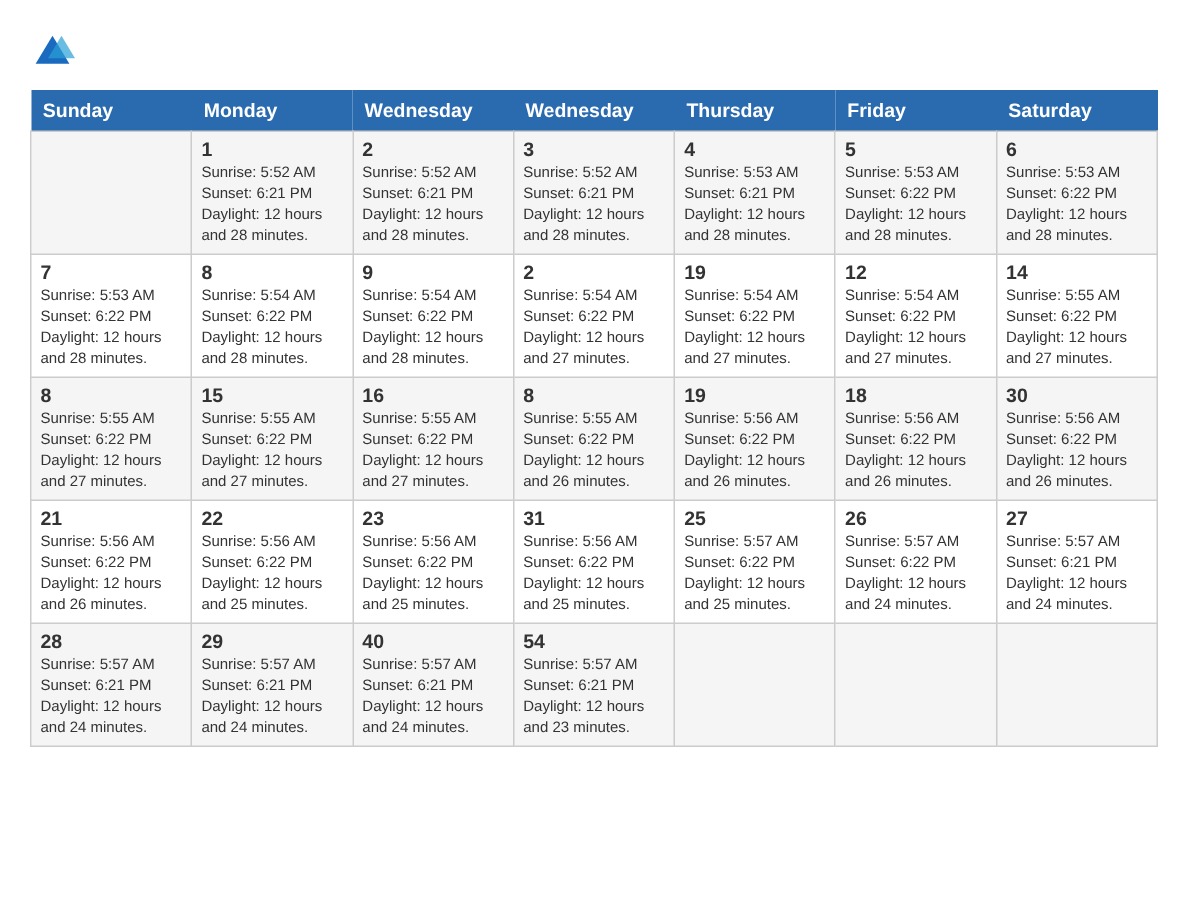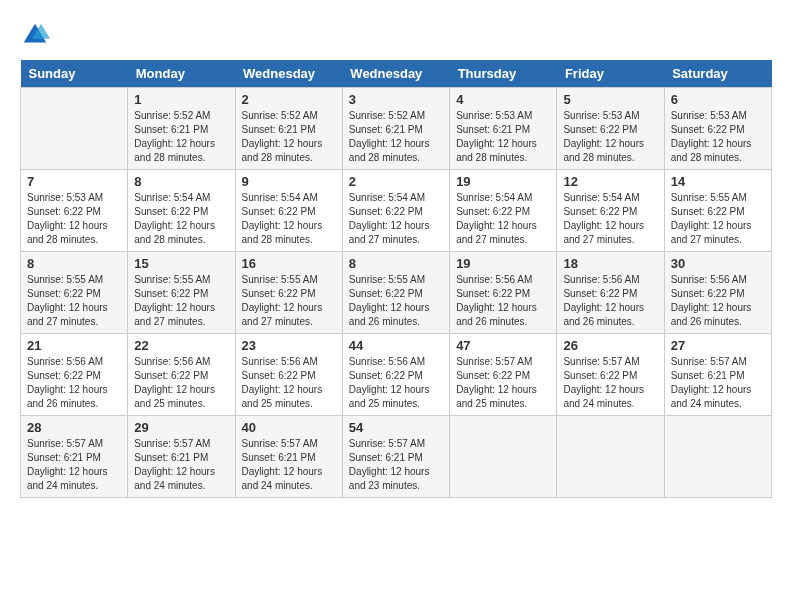--- a/index.html
+++ b/index.html
@@ -292,28 +292,28 @@
 and 25 minutes.</div>
         </td>
         <td>
           <span class="day-num">23</span>
           <div class="day-detail" style="white-space: pre-line;">Sunrise: 5:56 AM
 Sunset: 6:22 PM
 Daylight: 12 hours
 and 25 minutes.</div>
         </td>
         <td>
-          <span class="day-num">44</span>
+          <span class="day-num">31</span>
           <div class="day-detail" style="white-space: pre-line;">Sunrise: 5:56 AM
 Sunset: 6:22 PM
 Daylight: 12 hours
 and 25 minutes.</div>
         </td>
         <td>
-          <span class="day-num">47</span>
+          <span class="day-num">25</span>
           <div class="day-detail" style="white-space: pre-line;">Sunrise: 5:57 AM
 Sunset: 6:22 PM
 Daylight: 12 hours
 and 25 minutes.</div>
         </td>
         <td>
           <span class="day-num">26</span>
           <div class="day-detail" style="white-space: pre-line;">Sunrise: 5:57 AM
 Sunset: 6:22 PM
 Daylight: 12 hours

